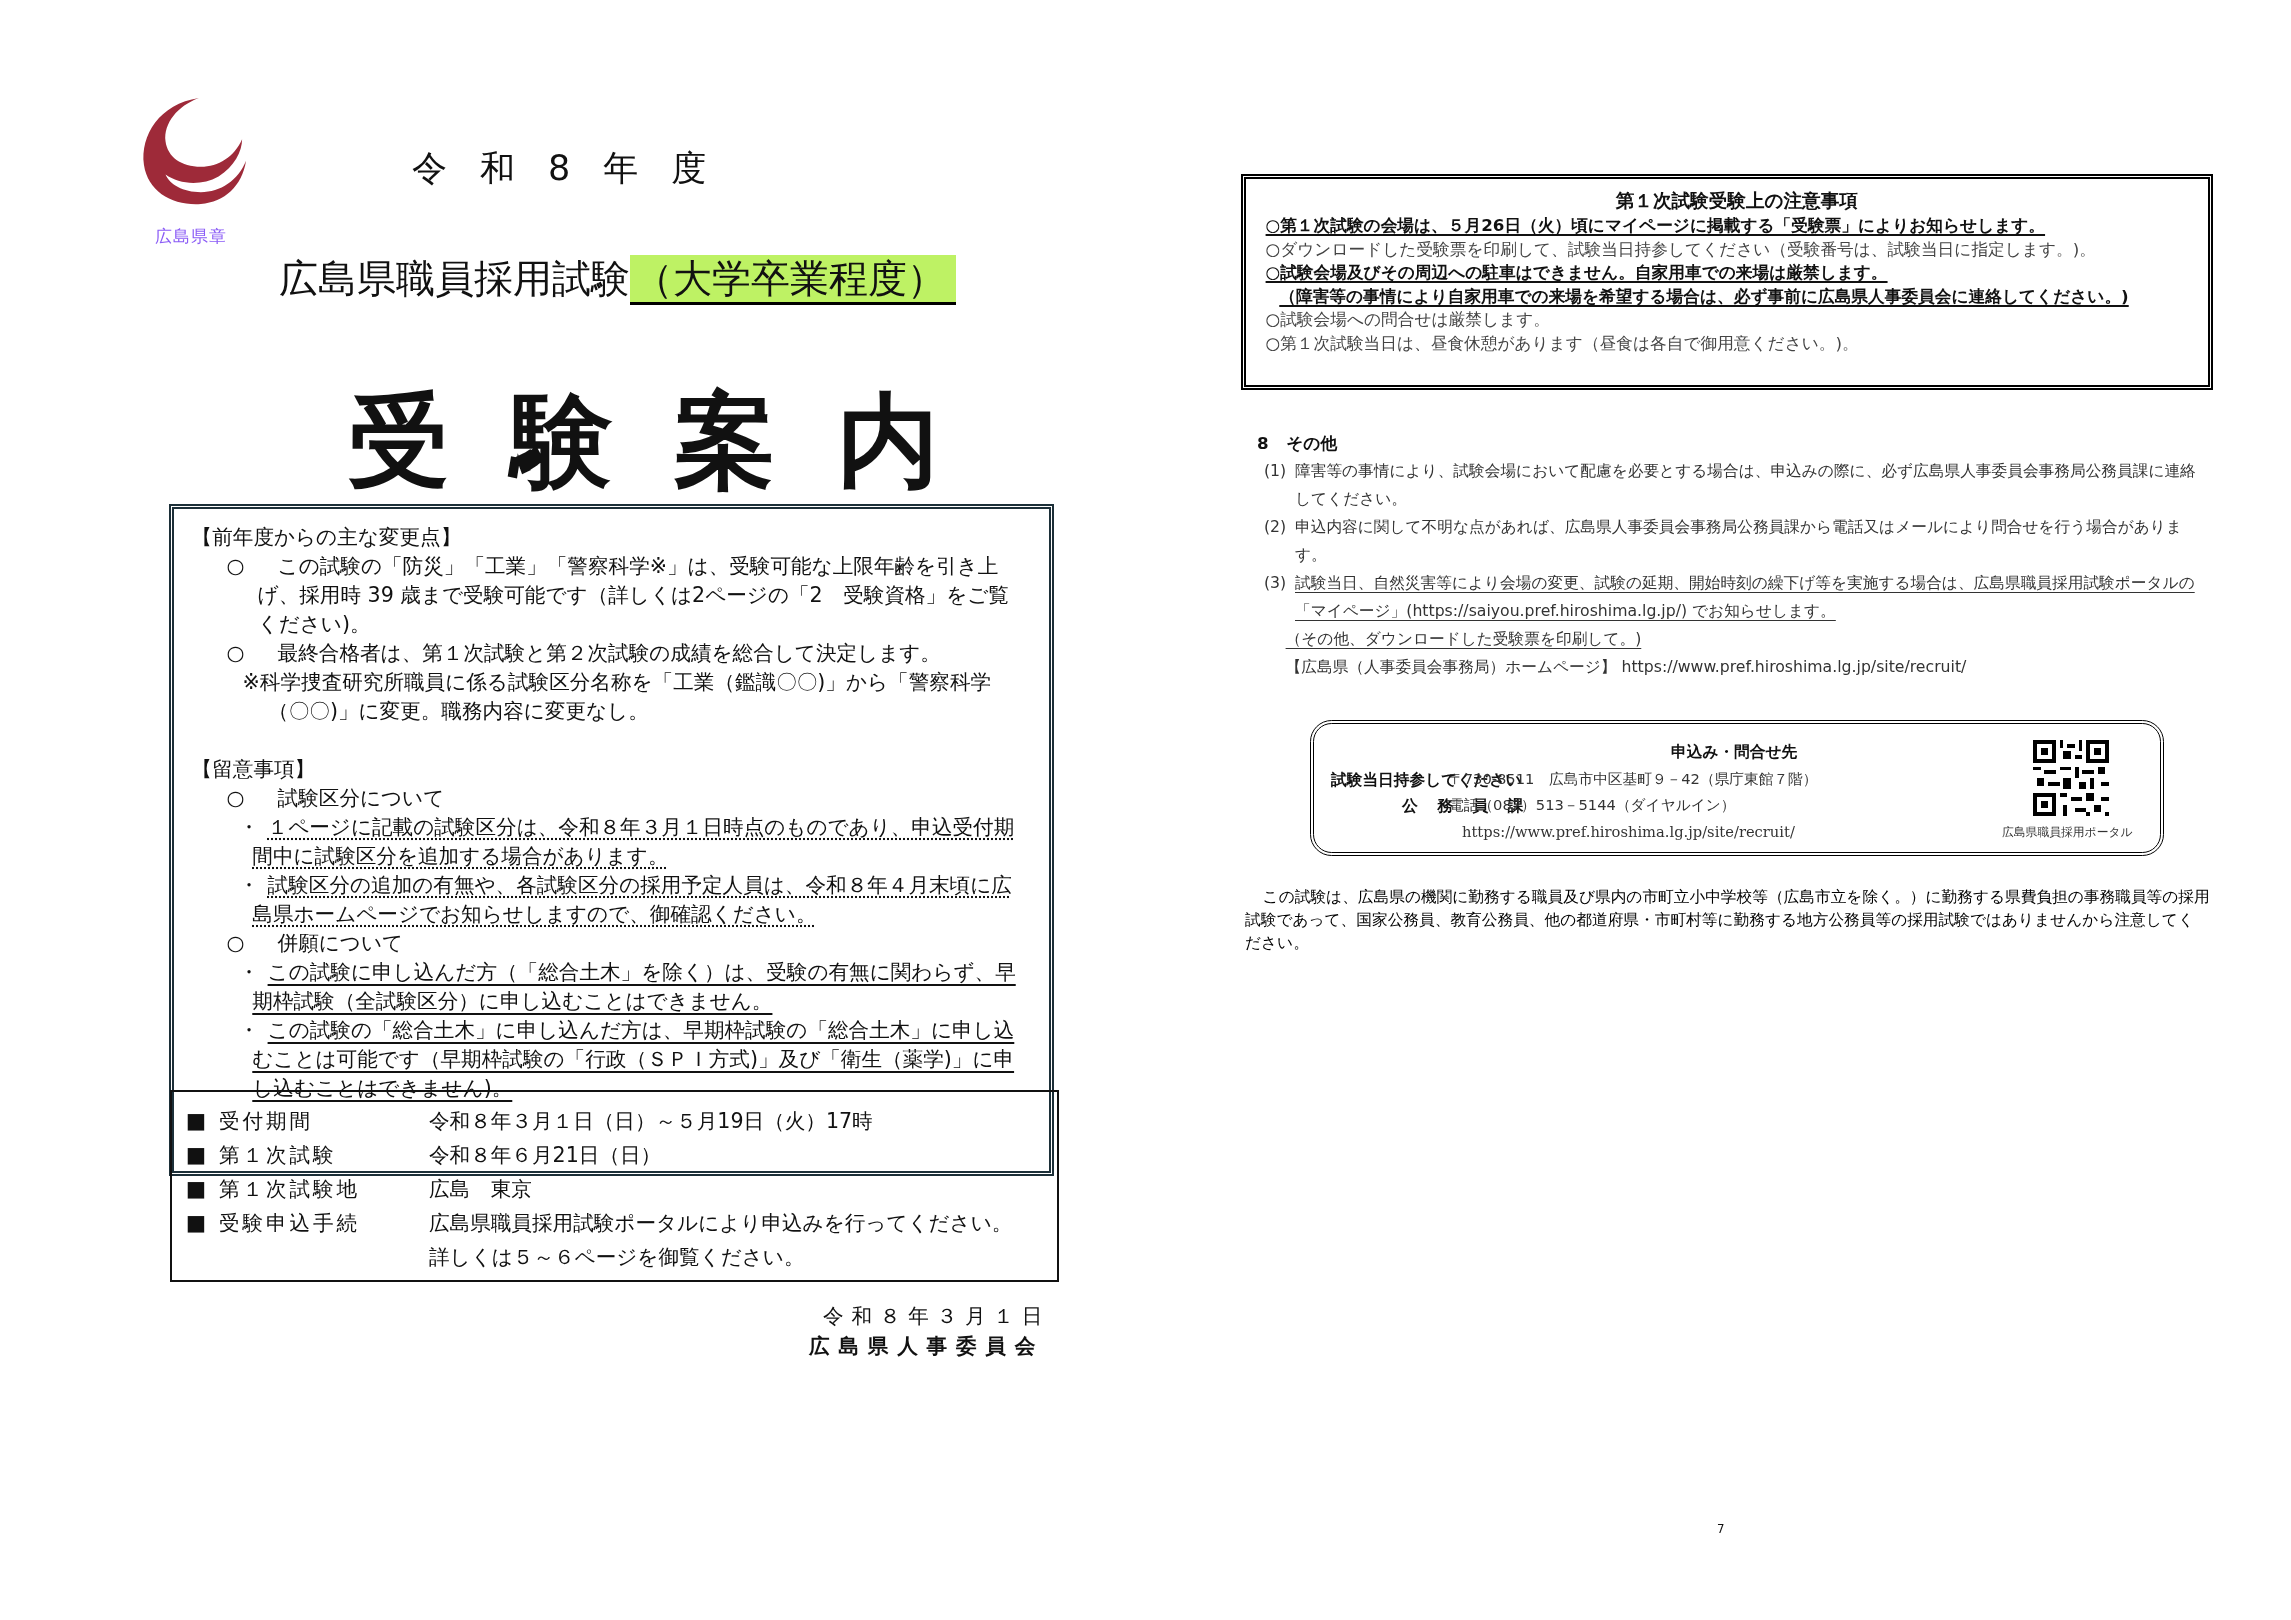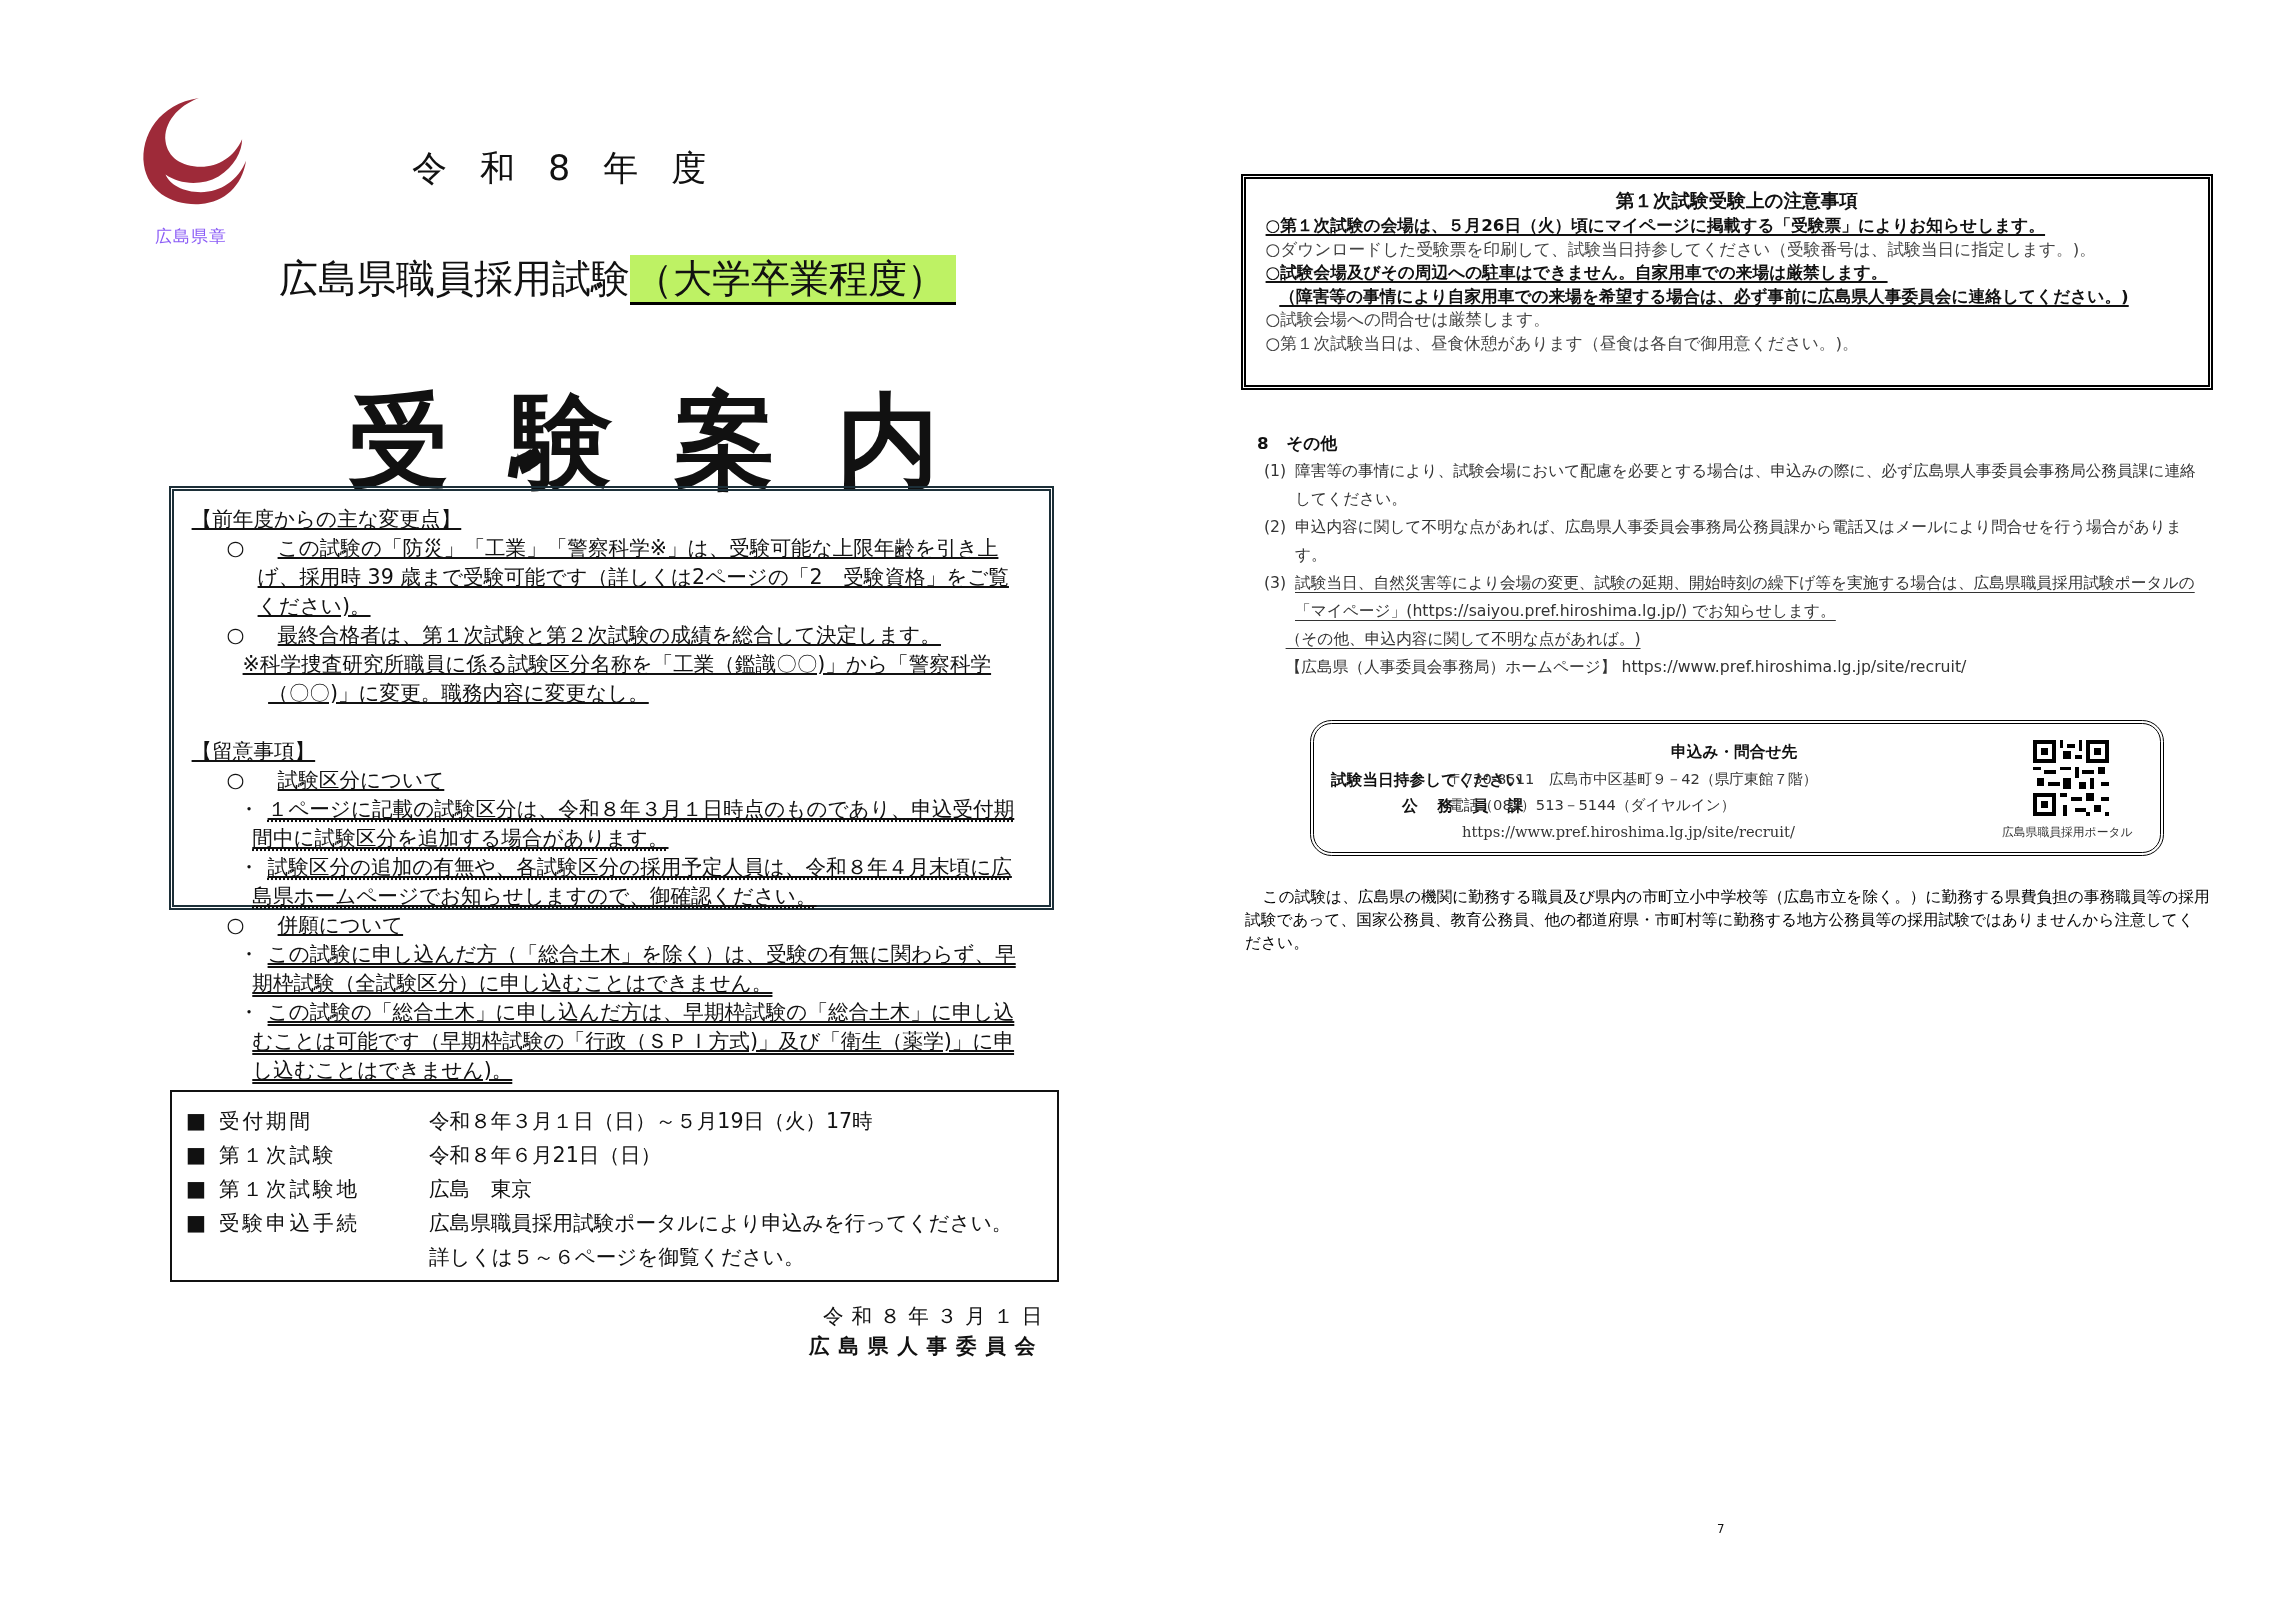--- a/index.html
+++ b/index.html
@@ -23,23 +23,23 @@
     .exam-title .level {
       display: inline-block; background: #bef264; padding: 0 9.8px 0 3.9px;
       border-bottom: 3.9px solid #000; line-height: 47px;
     }
     .guide-title {
       left: 348px; top: 387px; font-size: 102px; font-weight: bold; letter-spacing: 61px; white-space: nowrap;
       line-height: 108px;
     }
 
     .changes-box {
-      left: 169px; top: 486px; width: 885px; height: 424px;
+      left: 169px; top: 504px; width: 885px; height: 672px;
       border: 5.9px double #1c2f38; box-sizing: border-box;
-      padding: 13.7px 19.6px 0 17.6px; font-size: 20.6px; line-height: 29px; text-decoration: underline;
+      padding: 13.7px 19.6px 0 17.6px; font-size: 20.6px; line-height: 29px;
     }
     .section-head { font-size: 20.6px; }
     .circle-item { padding-left: 33px; text-indent: -31px; margin-left: 33px; }
     .circle-item .mark { display: inline-block; width: 51px; text-indent: 0; }
     .note { margin-left: 51px; padding-left: 25.5px; text-indent: -25.5px; }
     .spacer { height: 29px; }
     .sub-item { margin-left: 47px; padding-left: 13.7px; text-indent: -13.7px; }
     .sub-item .dot { display: inline-block; width: 29px; text-indent: 0; }
     .wavy { text-decoration: underline; text-decoration-style: dotted; text-underline-offset: 4.9px; }
     .solid-ul { text-decoration: underline; text-underline-offset: 4.9px; }
@@ -197,21 +197,21 @@
     <span class="txt">障害等の事情により、試験会場において配慮を必要とする場合は、申込みの際に、必ず広島県人事委員会事務局公務員課に連絡してください。</span>
   </div>
   <div class="other-item">
     <span class="idx">(2)</span>
     <span class="txt">申込内容に関して不明な点があれば、広島県人事委員会事務局公務員課から電話又はメールにより問合せを行う場合があります。</span>
   </div>
   <div class="other-item">
     <span class="idx">(3)</span>
     <span class="txt ul">試験当日、自然災害等により会場の変更、試験の延期、開始時刻の繰下げ等を実施する場合は、広島県職員採用試験ポータルの「マイページ」(https://saiyou.pref.hiroshima.lg.jp/) でお知らせします。</span>
   </div>
-  <div class="other-sub"><span class="ul" style="text-decoration:underline;text-underline-offset:3.9px;">（その他、申込内容に関して不明な点があれば。)</span></div>
+  <div class="other-sub"><span class="ul" style="text-decoration:underline;text-underline-offset:3.9px;">（その他、ダウンロードした受験票を印刷して。)</span></div>
   <div class="other-link">
     <span>【広島県（人事委員会事務局）ホームページ】</span>
     <span>https://www.pref.hiroshima.lg.jp/site/recruit/</span>
   </div>
 </div>
 
 <div class="abs contact-box"></div>
 <div class="abs contact-heading">申込み・問合せ先</div>
 <div class="abs contact-org">試験当日持参してください</div>
 <div class="abs contact-dept">公務員課</div>

